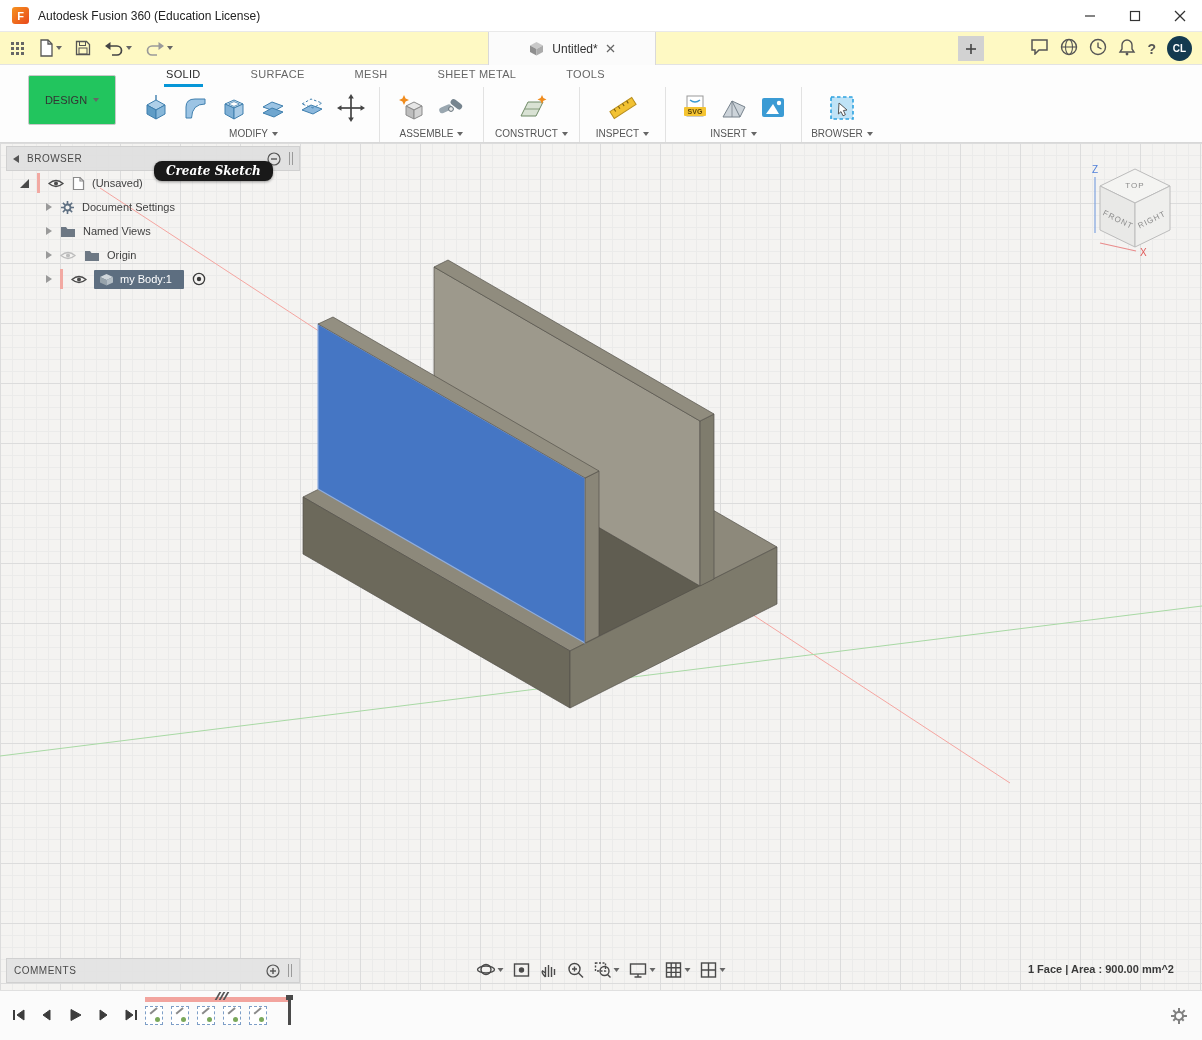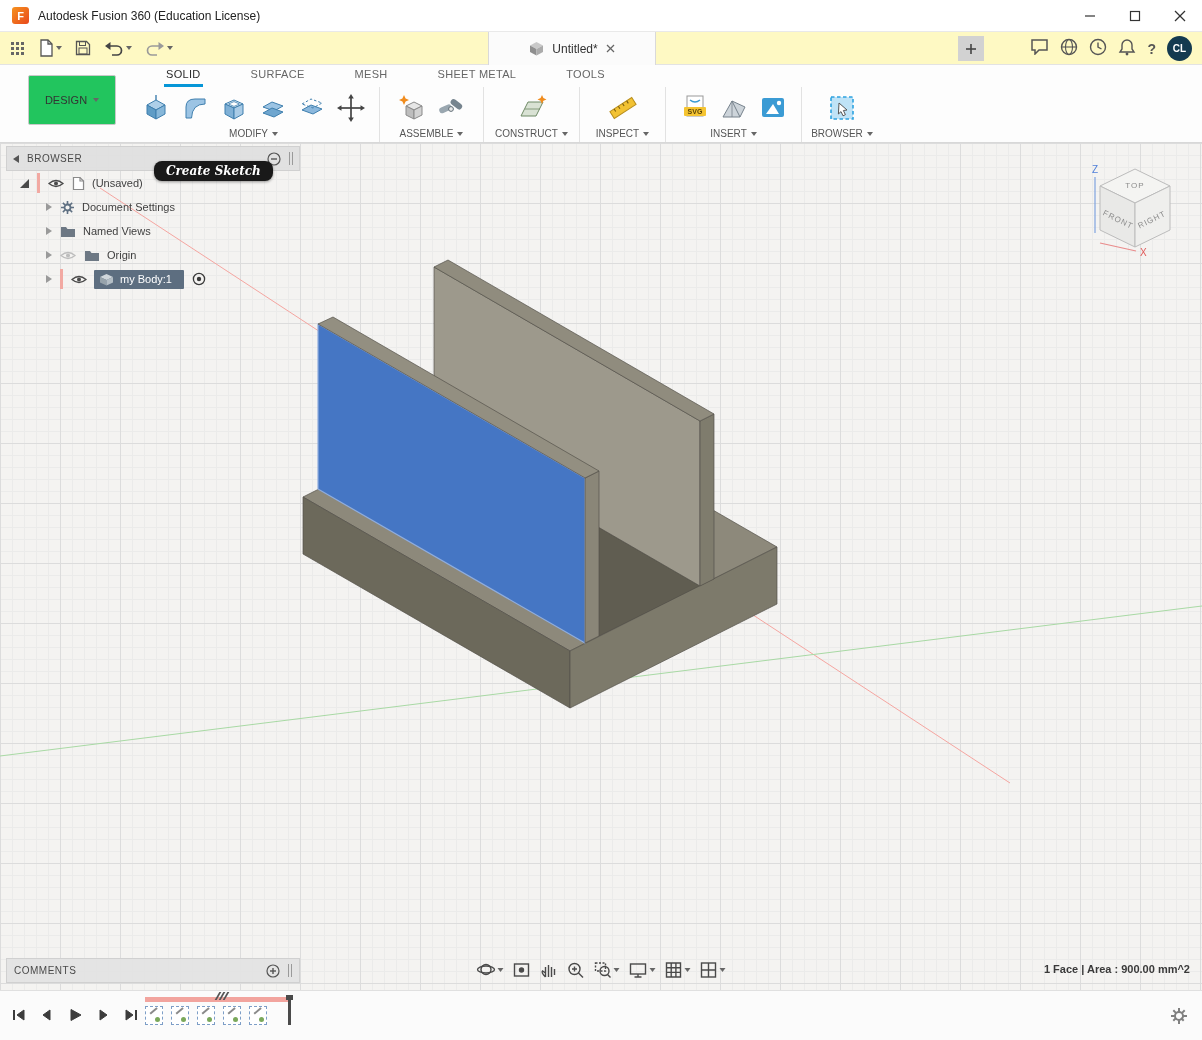--- a/index.html
+++ b/index.html
@@ -79,21 +79,21 @@
   .comments-bar { position:absolute; left:6px; top:815px; width:294px; height:25px; z-index:3; background:rgba(227,227,227,.95);
     border:1px solid #d0d0d0; display:flex; align-items:center; padding:0 7px; gap:8px; }
   .comments-bar .cmt-label { flex:1; font-size:10px; color:#4a4a4a; letter-spacing:.5px; }
 
   
   .navbar { position:absolute; left:50%; transform:translateX(-50%); top:813px; z-index:3; display:flex; align-items:center; gap:9px; padding:4px 8px; }
   .nav-ic { display:flex; align-items:center; gap:2px; }
   .navbar svg { stroke:#4a4a4a; fill:none; stroke-width:1.4; }
 
   
-  .status-readout { position:absolute; right:12px; top:820px; z-index:3; font-size:11px; font-weight:bold; color:#3a3a3a; }
+  .status-readout { position:absolute; right:28px; top:820px; z-index:3; font-size:11px; font-weight:bold; color:#3a3a3a; }
 
   
   .timeline { height:50px; background:#fbfbfb; border-top:1px solid #e0e0e0; position:relative; }
   .tl-controls { position:absolute; left:8px; top:13px; display:flex; gap:6px; }
   .tl-btn { width:22px; height:22px; display:flex; align-items:center; justify-content:center; }
   .tl-btn svg { fill:#3c3c3c; stroke:#3c3c3c; }
   .tl-track { position:absolute; left:145px; top:6px; }
   .tl-rollbar { width:146px; height:5px; background:#f2a49e; }
   .tl-hatch { position:absolute; left:72px; top:-5px; display:flex; gap:2.5px; }
   .tl-hatch i { display:block; width:1.5px; height:8px; background:#555; transform:skewX(-30deg); }

